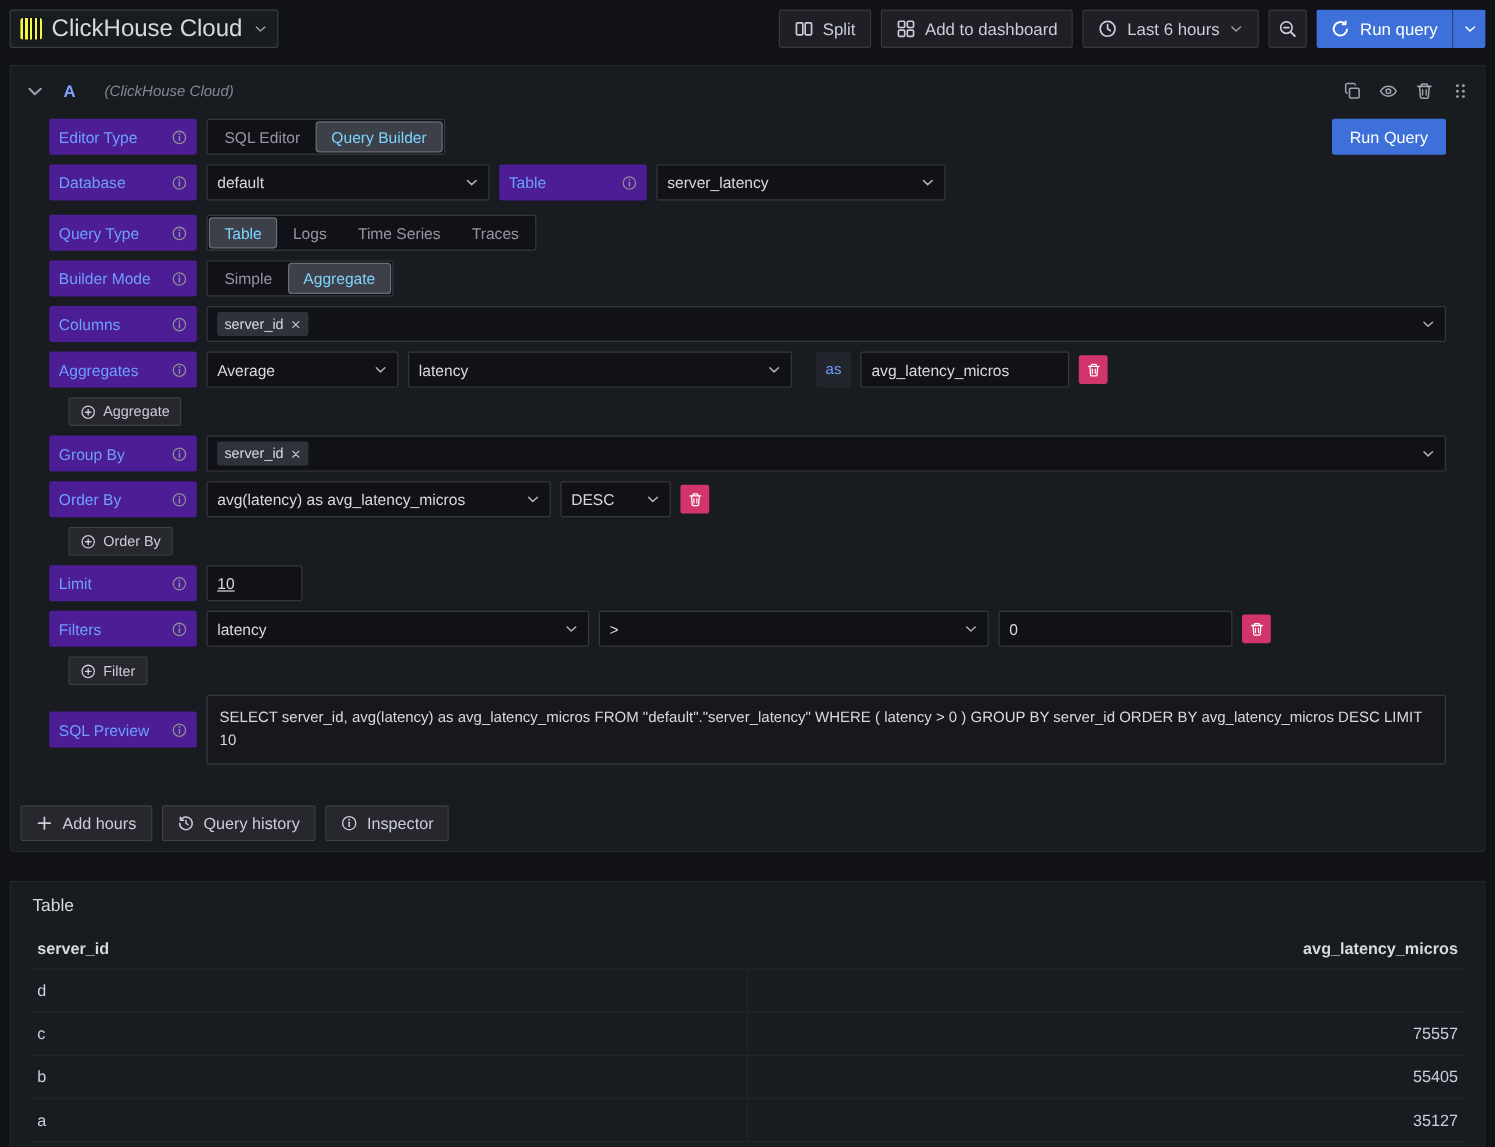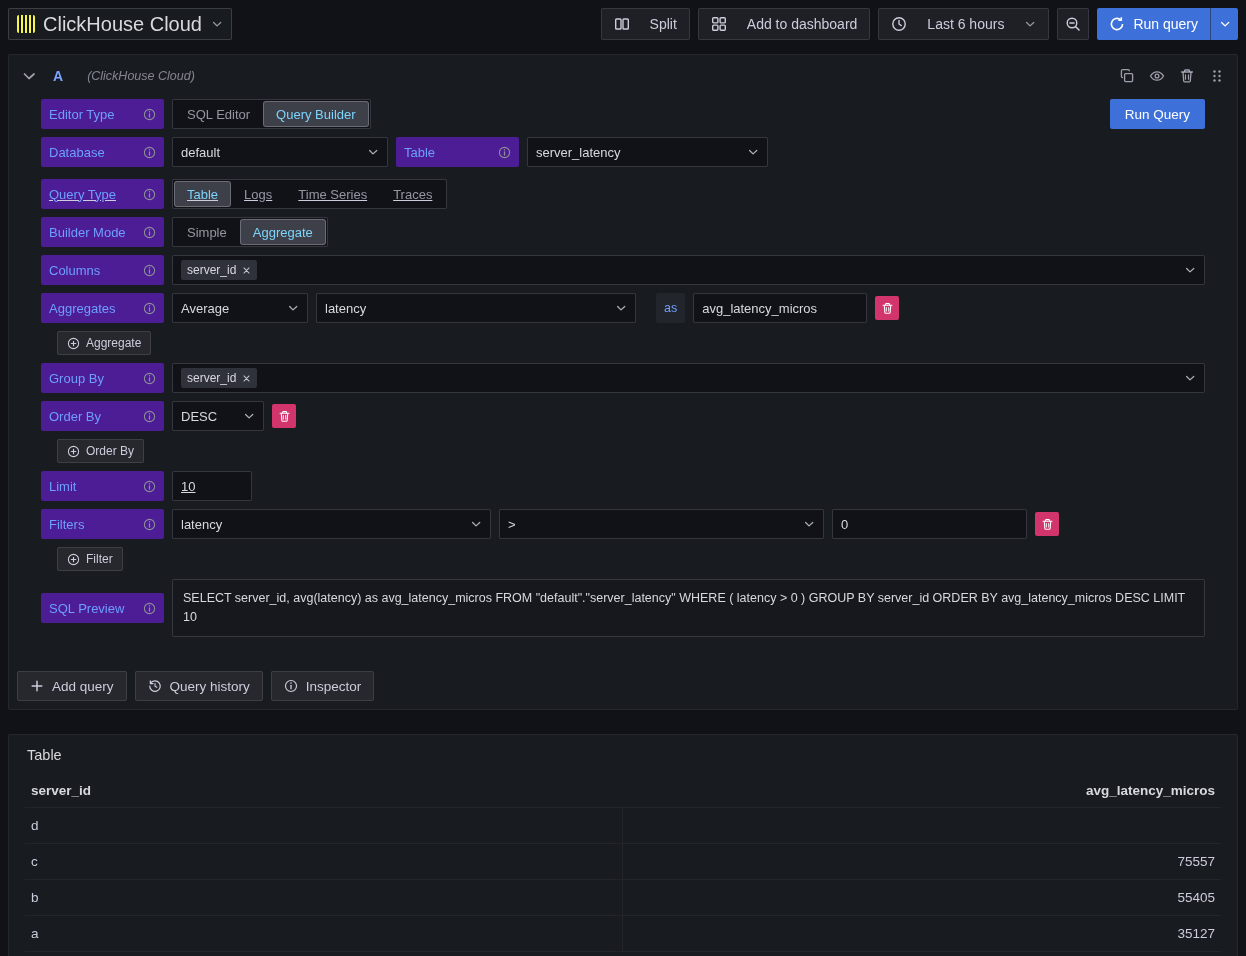--- a/index.html
+++ b/index.html
@@ -20,21 +20,21 @@
     border:1px solid rgba(204,204,220,0.2); border-radius:2px;
     display:flex; align-items:center; gap:8px; padding:0 8px; cursor:pointer;
   }
   .ch-logo { width:18px; height:18px; border-radius:2px; flex:none;
     background:repeating-linear-gradient(90deg,#f6f740 0 2px,#111217 2px 4px); }
   .ds-name { flex:1; font-size:20px; color:#d8d9dd; font-weight:500; white-space:nowrap; overflow:hidden; }
   .dim { color:#9a9ba1; }
 
   .topbar-right { display:flex; align-items:center; gap:8px; }
   .tb-btn {
-    height:32px; display:inline-flex; align-items:center; gap:20px; padding:0 12px;
+    height:32px; display:inline-flex; align-items:center; gap:8px; padding:0 12px;
     background:rgba(204,204,220,0.08); border:1px solid rgba(204,204,220,0.14);
     border-radius:2px; color:#ccccdc; font-size:14px; font-weight:500;
     font-family:inherit; cursor:pointer; white-space:nowrap;
   }
   .tb-btn .ic { width:16px; height:16px; }
   .tb-btn .ic.sm { width:12px; height:12px; }
   .zoom-btn { width:32px; padding:0; justify-content:center; }
   .run-btn { display:flex; height:32px; border-radius:2px; overflow:hidden; }
   .run-btn .main {
     background:#3d71d9; color:#fff; display:flex; align-items:center; gap:8px;
@@ -68,21 +68,21 @@
   }
   .flabel .ic { width:13px; height:13px; color:#8e9097; cursor:pointer; }
 
   .select, .tinput {
     height:30px; background:#111217; border:1px solid rgba(204,204,220,0.2); border-radius:2px;
     display:flex; align-items:center; padding:0 8px; color:#d8d9dd; font-size:13px;
   }
   .select { justify-content:space-between; gap:8px; cursor:pointer; }
   .select .chev { width:12px; height:12px; color:#aeaeb7; }
   .flex1 { flex:1 1 auto; min-width:0; }
-  .w240{width:216px;flex:none;} .w241{width:241px;flex:none;} .w160{width:136px;flex:none;}
+  .w240{width:236px;flex:none;} .w241{width:241px;flex:none;} .w160{width:160px;flex:none;}
   .w320{width:320px;flex:none;} .w174{width:174px;flex:none;} .w287{width:287px;flex:none;}
   .w92{width:92px;flex:none;} .w80{width:80px;flex:none;text-decoration:underline;} .w319{width:319px;flex:none;}
   .w325{width:325px;flex:none;} .w195{width:195px;flex:none;}
 
   .tag {
     background:#2f323a; border-radius:2px; padding:3px 6px;
     display:inline-flex; align-items:center; gap:6px; font-size:12px; color:#d8d9dd;
   }
   .tag .ic { width:9px; height:9px; color:#c3c4cc; cursor:pointer; }
 
@@ -344,21 +344,21 @@
           </svg>
       </div>
       <div class="select w241">
         <span>server_latency</span>
         <svg class="ic chev">
             <use href="#i-chevron"></use>
           </svg>
       </div>
     </div>
 
-    <div class="frow" style="margin-top:12px;text-decoration:underline;">
+    <div class="frow" style="margin-top:12px;">
       <div class="flabel">
         <span>Query Type</span>
         <svg class="ic">
             <use href="#i-info"></use>
           </svg>
       </div>
       <div class="radio-group">
         <div class="radio active">Table</div>
         <div class="radio">Logs</div>
         <div class="radio">Time Series</div>
@@ -455,20 +455,26 @@
       </div>
     </div>
 
     <div class="frow">
       <div class="flabel">
         <span>Order By</span>
         <svg class="ic">
             <use href="#i-info"></use>
           </svg>
       </div>
+      <div class="select w287">
+        <span>avg(latency) as avg_latency_micros</span>
+        <svg class="ic chev">
+            <use href="#i-chevron"></use>
+          </svg>
+      </div>
       <div class="select w92">
         <span>DESC</span>
         <svg class="ic chev">
             <use href="#i-chevron"></use>
           </svg>
       </div>
       <button class="del-btn">
         <svg class="ic">
             <use href="#i-trash"></use>
           </svg>
@@ -537,21 +543,21 @@
       </div>
       <div class="sql-box">SELECT server_id, avg(latency) as avg_latency_micros FROM "default"."server_latency" WHERE ( latency &gt; 0 ) GROUP BY server_id ORDER BY avg_latency_micros DESC LIMIT 10</div>
     </div>
   </div>
 
   <div class="qfooter">
     <button class="qf-btn">
       <svg class="ic">
           <use href="#i-plus"></use>
         </svg>
-      <span>Add query</span>
+      <span>Add hours</span>
     </button>
     <button class="qf-btn">
       <svg class="ic">
           <use href="#i-history"></use>
         </svg>
       <span>Query history</span>
     </button>
     <button class="qf-btn">
       <svg class="ic">
           <use href="#i-info"></use>

